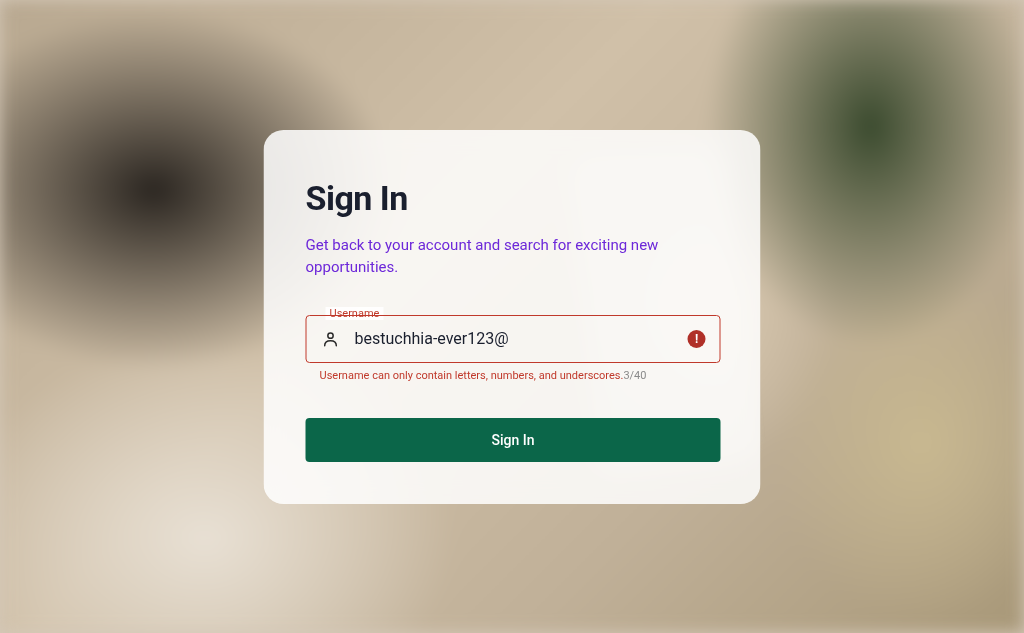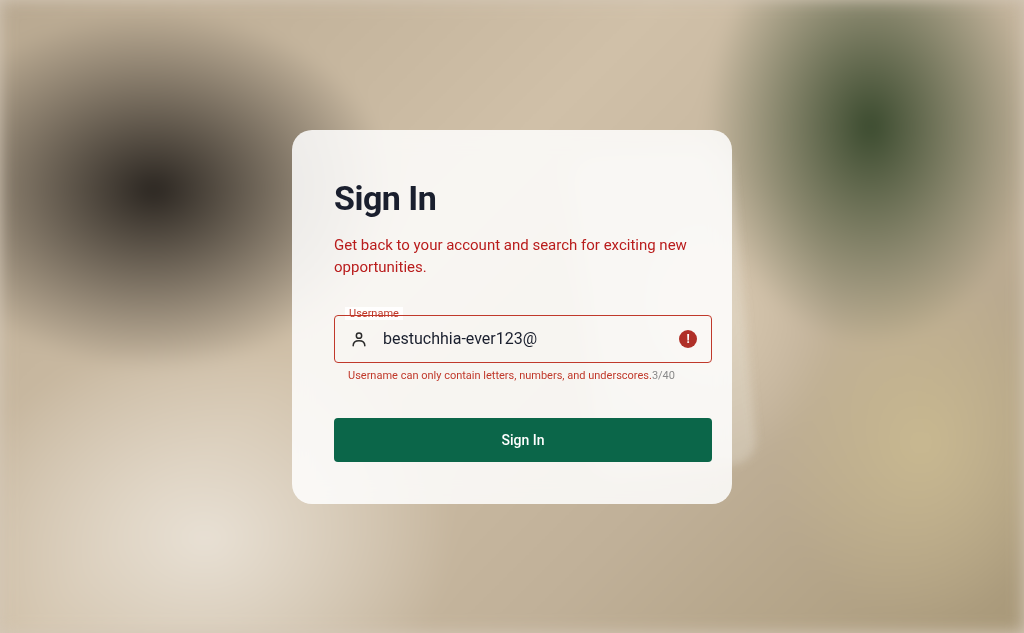--- a/index.html
+++ b/index.html
@@ -40,39 +40,39 @@
       border-radius: 24px;
       filter: blur(4px);
       transform: rotate(-5deg);
     }
 
     .card {
       position: absolute;
       left: 50%;
       top: 50%;
       transform: translate(-50%, -50%);
-      width: 440px;
+      width: 497px;
       background: rgba(255, 255, 255, 0.85);
       backdrop-filter: blur(10px);
       border-radius: 20px;
-      padding: 48px 20px 42px 42px;
+      padding: 48px 40px 42px 42px;
     }
 
     .title {
       font-size: 34px;
       font-weight: 700;
       color: #1a1f2e;
       margin-bottom: 16px;
       letter-spacing: -0.5px;
     }
 
     .subtitle {
       font-size: 15px;
       line-height: 1.5;
-      color: #b91c1c;
+      color: #6d28d9;
       margin-bottom: 36px;
     }
 
     .field-wrap {
       position: relative;
       margin-bottom: 8px;
     }
 
     .field-wrap.error .field {
       border-color: #c0392b;
@@ -85,21 +85,21 @@
       height: 48px;
       display: flex;
       align-items: center;
       padding: 0 14px;
       background: transparent;
     }
 
     .field-label-float {
       position: absolute;
       top: -8px;
-      left: 11px;
+      left: 20px;
       font-size: 11px;
       padding: 0 4px;
       background: rgba(255, 255, 255, 0.9);
       color: #c0392b;
       font-weight: 400;
     }
 
     .field-icon {
       width: 20px;
       height: 20px;

